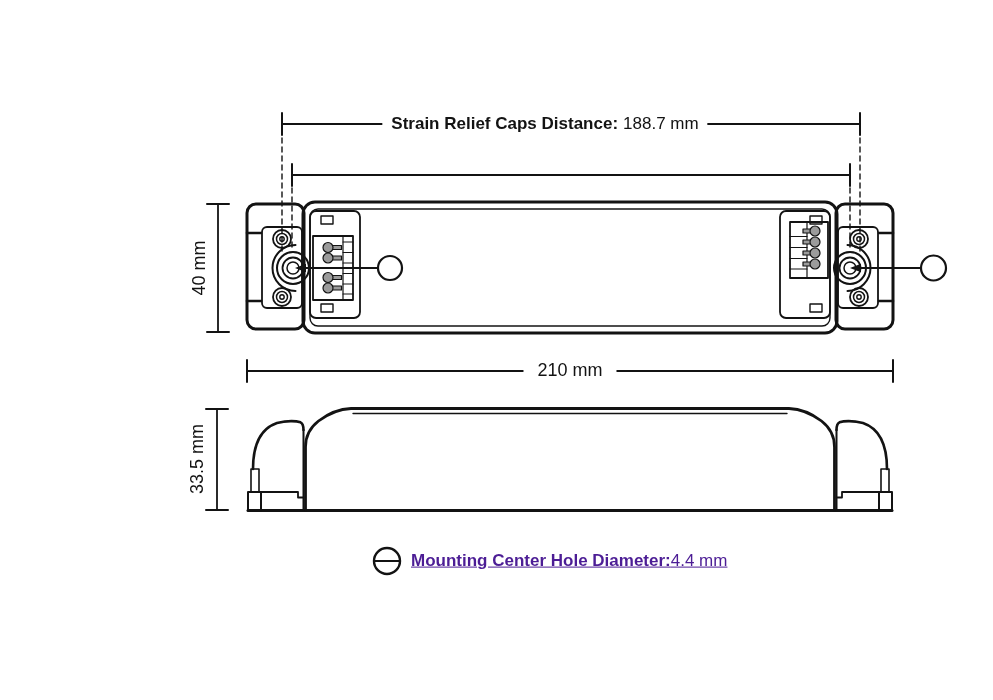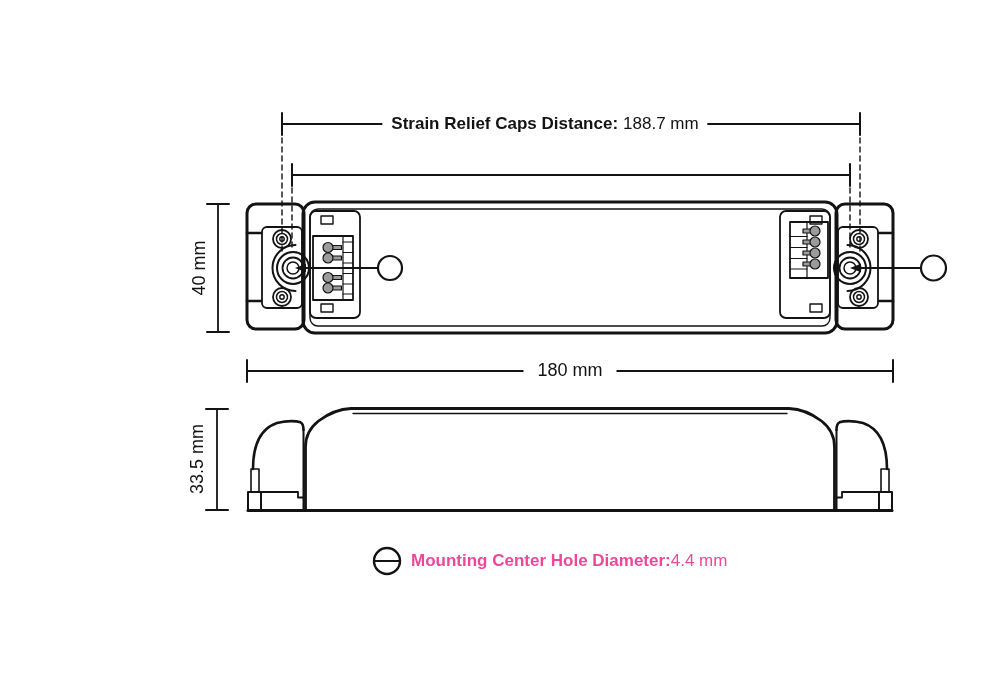--- a/index.html
+++ b/index.html
@@ -13,21 +13,21 @@
     background:#ffffff; padding:0 9px; white-space:nowrap;
     font-size:17px; line-height:1.1; color:#131313;
   }
   .plain { font-size:18px; }
   .rot {
     background:transparent; padding:0; font-size:18px;
     transform:translate(-50%,-50%) rotate(-90deg);
   }
   .note-label {
     position:absolute; transform:translateY(-52%);
-    white-space:nowrap; font-size:17px; color:#ec4899; background:#ffffff;
+    white-space:nowrap; font-size:17px; color:#4c1d95; background:#ffffff;text-decoration:underline;
   }
   .b { font-weight:700; }
   .gap { margin-left:5px; }
 </style>
 </head>
 <body>
 
 <div class="canvas">
 
   <svg width="993" height="700" viewBox="0 0 993 700" fill="none" stroke="#131313" stroke-linecap="round" stroke-linejoin="round">
@@ -191,21 +191,21 @@
     </g>
   </svg>
 
   <div class="dim-label" style="left:545px; top:124px;">
     <span class="b">Strain Relief Caps Distance:</span><span class="gap">188.7 mm</span>
   </div>
 
 
   <div class="dim-label rot" style="left:200px; top:268px;">40 mm</div>
 
-  <div class="dim-label plain" style="left:570px; top:371px; padding:0 14px;">180 mm</div>
+  <div class="dim-label plain" style="left:570px; top:371px; padding:0 14px;">210 mm</div>
 
   <div class="dim-label rot" style="left:198px; top:459px;">33.5 mm</div>
 
   <div class="note-label" style="left:411px; top:561px;">
     <span class="b">Mounting Center Hole Diameter:</span><span>4.4 mm</span>
   </div>
 
 </div>
 
 </body></html>

